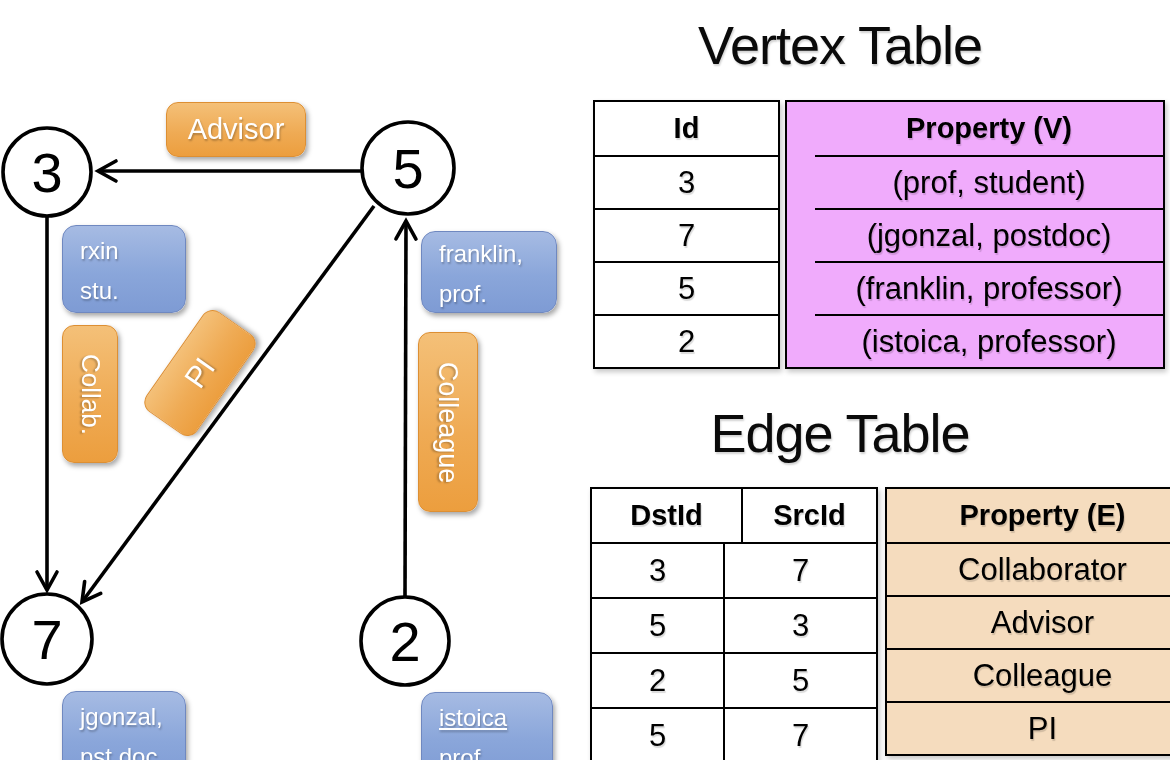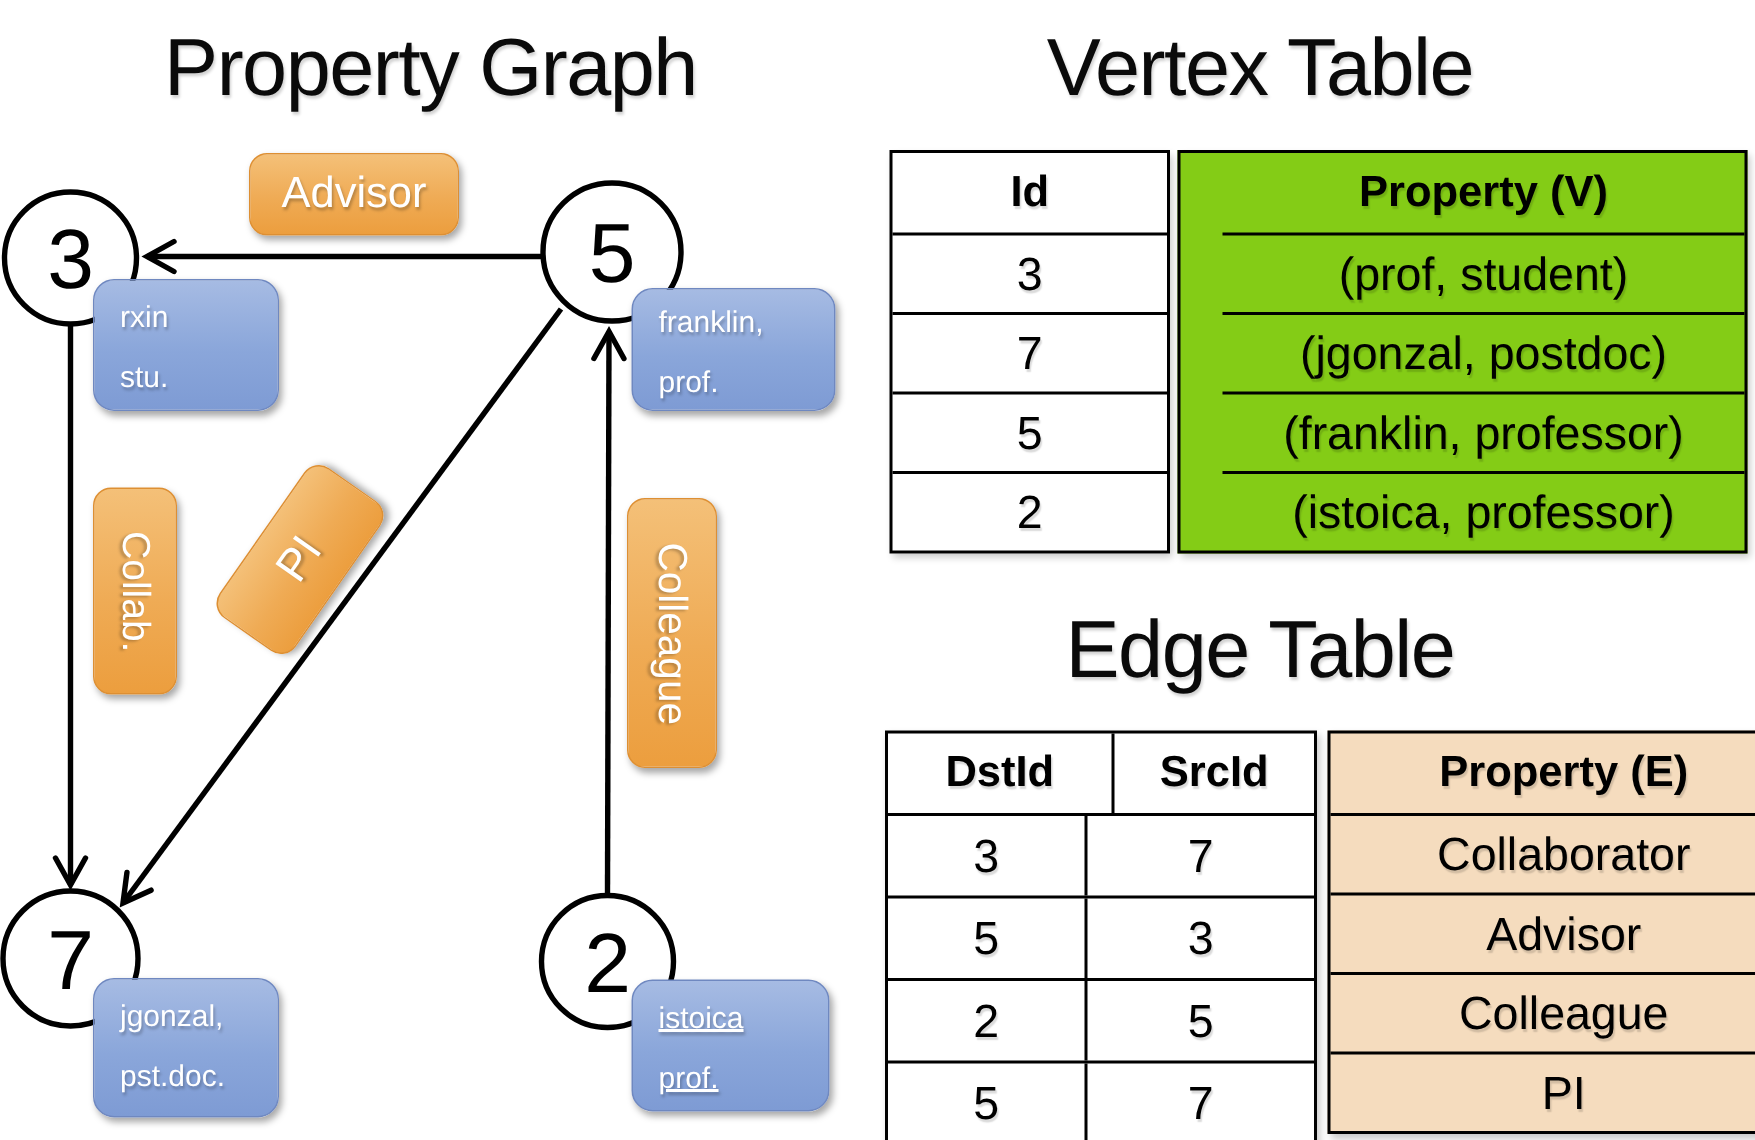--- a/index.html
+++ b/index.html
@@ -42,24 +42,25 @@
     width: 80px; height: 72px;
   }
 
   .vlabel {
     position: absolute;
     border-radius: 14px;
     border: 1px solid #6f88c0;
     background: linear-gradient(to bottom, #a6bbe3 0%, #8aa6da 55%, #7e9bd4 100%);
     box-shadow: 2px 3px 5px rgba(0,0,0,0.35);
     color: #fff;
-    font-size: 20px;
+    font-size: 24px;
     line-height: 40px;
     padding: 5px 0 0 17px;
     text-shadow: 1px 2px 2px rgba(0,0,0,0.25);
+    margin-top: 39px;
   }
   .vlabel span { display: block; }
 
   .elabel {
     position: absolute;
     border-radius: 12px;
     border: 1px solid #dd8f33;
     background: linear-gradient(to bottom, #f4c078 0%, #efab55 55%, #ec9e3e 100%);
     box-shadow: 2px 3px 5px rgba(0,0,0,0.35);
     color: #fff;
@@ -84,34 +85,33 @@
     height: 53px;
     display: flex;
     align-items: center;
     justify-content: center;
     font-size: 31px;
     text-shadow: 1px 2px 1px rgba(0,0,0,0.15);
     white-space: nowrap;
   }
   .cell + .cell, .row + .row { border-top: 2px solid #000; }
   .head { font-weight: bold; font-size: 29px; }
-  .blue-col  { background: #84cc16; padding-left: 28px; }
+  .blue-col  { background: #f0abfc; padding-left: 28px; }
   .tan-col   { background: #f5dcbe; }
   .row { display: flex; }
   .row .cell { border-top: none; }
   .row .cell:first-child { border-right: 2px solid #000; }
 </style>
 </head>
 <body>
 
 <div class="screen">
 
   <div class="abs" id="graph-pane">
 
-    <div class="big-title" style="left:37px; top:14px; width:500px;">Property Graph</div>
 
     <svg class="edges-svg" width="585" height="760" viewBox="0 0 585 760">
       <defs>
         <marker id="arrow" markerUnits="userSpaceOnUse" markerWidth="28" markerHeight="28" refX="21" refY="14" orient="auto">
           <path d="M3,4 L21,14 L3,24" fill="none" stroke="#000" stroke-width="3.6" stroke-linecap="round"></path>
         </marker>
       </defs>
 
       <line x1="362" y1="171" x2="98" y2="171" stroke="#000" stroke-width="3.6" marker-end="url(#arrow)"></line>
 

